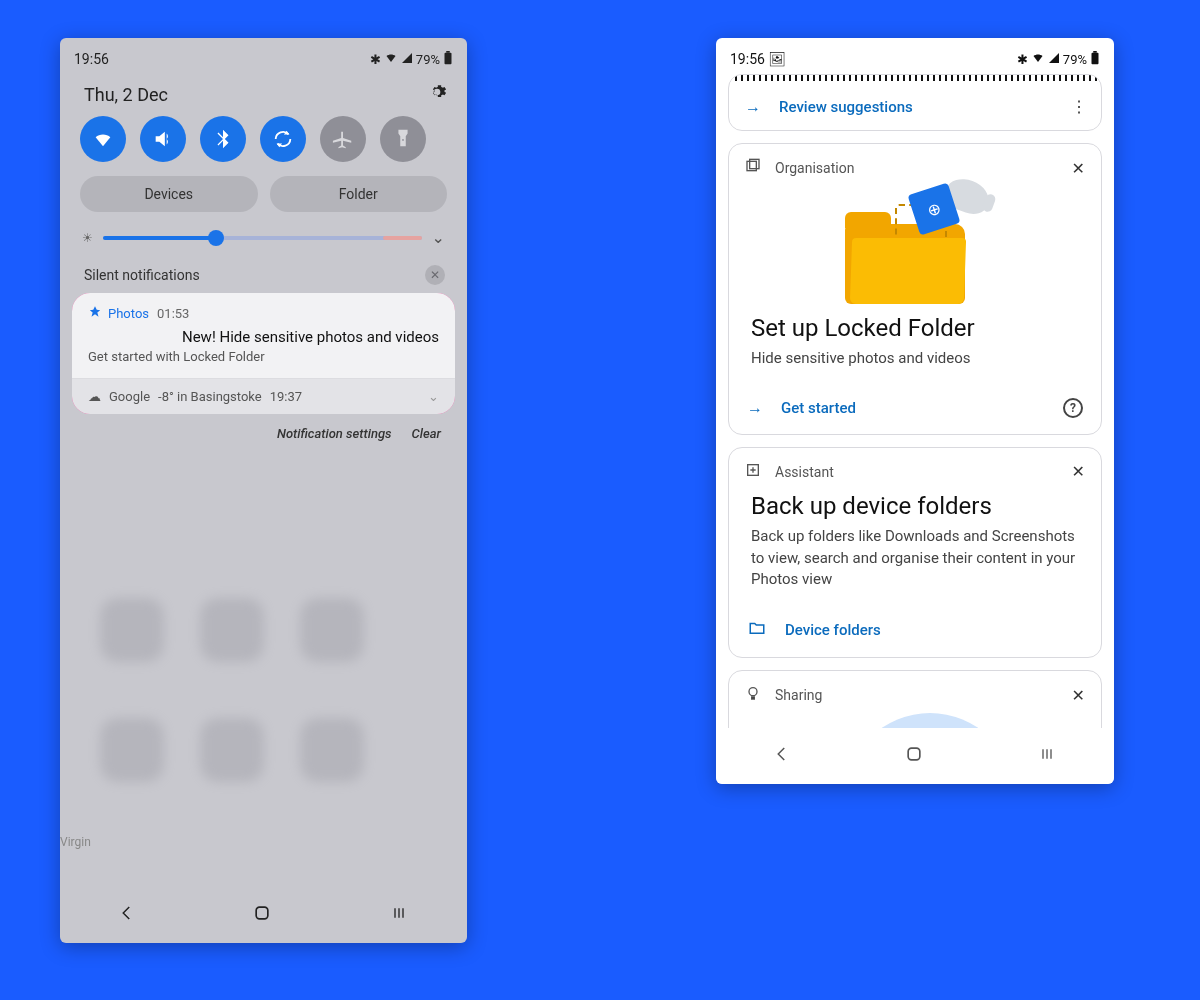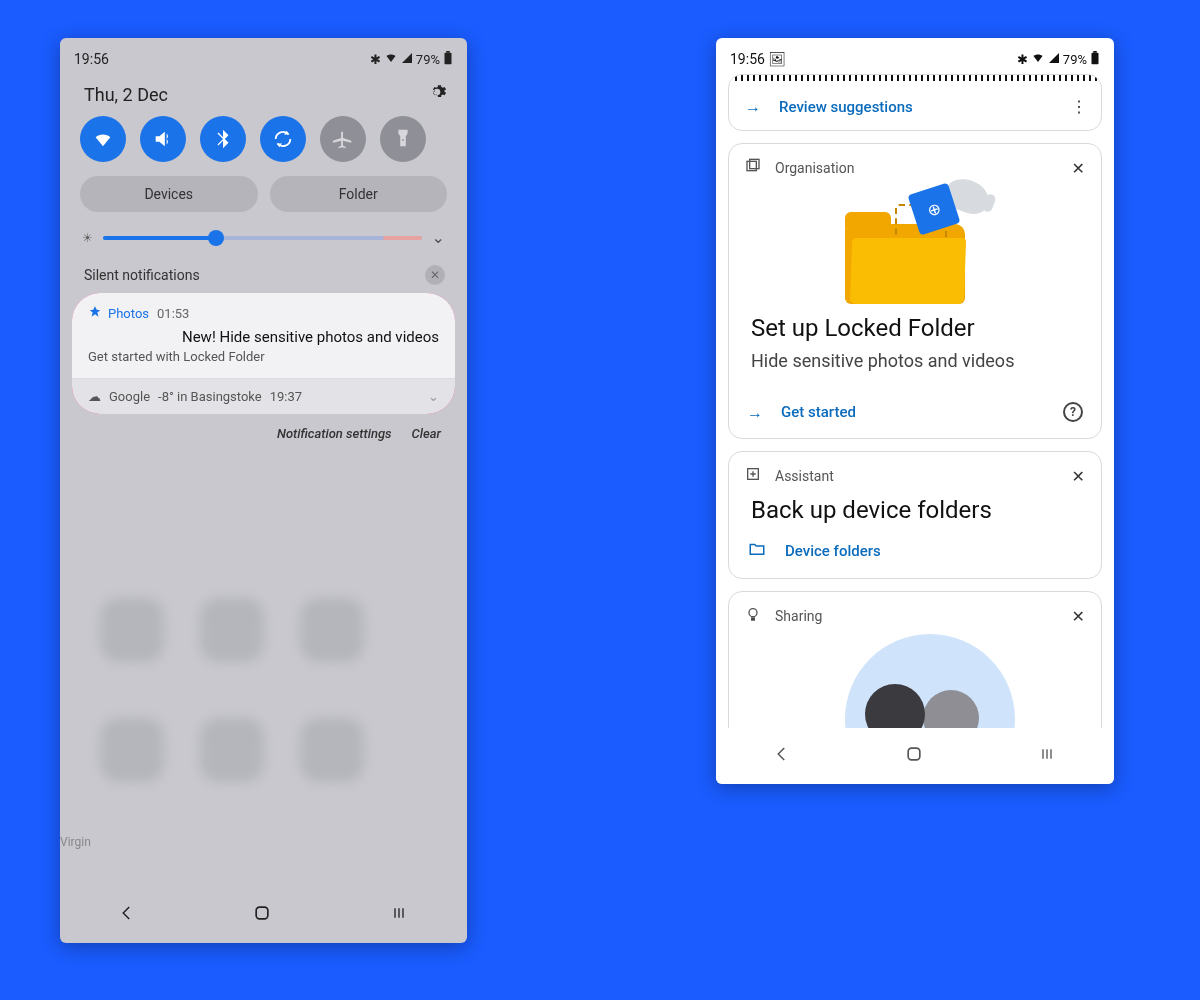--- a/index.html
+++ b/index.html
@@ -31,21 +31,21 @@
   .bright .sun { color:#666; font-size:12px; }
   .track { flex:1; height:4px; background:#a7b3d8; border-radius:3px; position:relative; }
   .track .fill { position:absolute; left:0; top:0; height:4px; background:#1a73e8; border-radius:3px; width:34%; }
   .track .red { position:absolute; right:0; top:0; height:4px; background:#e6a3a0; border-radius:3px; width:12%; }
   .thumb { position:absolute; top:-6px; left:33%; width:16px; height:16px; background:#1a73e8; border-radius:50%; }
   .chev { color:#555; }
 
   .silent-row { display:flex; justify-content:space-between; align-items:center; padding:4px 22px 6px 24px; font-size:14px; color:#333; }
   .xcircle { width:20px; height:20px; border-radius:50%; background:#b0b0b6; color:#6a6a70; display:flex; align-items:center; justify-content:center; font-size:12px; }
 
-  .card-stack { margin:2px 12px 0 12px; background:#ec4899; border-radius:28px; overflow:hidden; }
+  .card-stack { margin:2px 12px 0 12px; background:#ec4899; border-radius:18px; overflow:hidden; }
   .notif { background:#f2f2f4; padding:12px 16px 14px 16px; border-bottom:1px solid #dcdce0; }
   .notif .head { display:flex; align-items:center; gap:6px; font-size:13px; color:#1a73e8; margin-bottom:6px; }
   .notif .head .time { color:#666; margin-left:2px; }
   .notif .title { font-size:15px; color:#111; margin-bottom:3px;text-align:right; }
   .notif .sub { font-size:13px; color:#555; }
   .notif2 { background:#e3e3e7; padding:10px 16px; display:flex; align-items:center; gap:8px; font-size:13px; color:#555; }
   .notif2 .chev { margin-left:auto; color:#999; }
 
   .actions { display:flex; justify-content:flex-end; gap:20px; padding:12px 26px 0 0; font-size:13px; font-weight:500; color:#333;font-style:italic; }
 
@@ -66,21 +66,21 @@
   .rrow { display:flex; align-items:center; padding:14px 16px; gap:18px; }
   .rrow .arrow { color:#0b6bbd; font-weight:bold; }
   .rrow .label { color:#0b6bbd; font-size:15px; font-weight:500; }
   .rrow .dots { margin-left:auto; color:#333; font-size:16px; letter-spacing:-2px; }
   .chead { display:flex; align-items:center; padding:14px 16px 8px 16px; gap:14px; }
   .chead .hicon { color:#555; }
   .chead .hlabel { font-size:14px; color:#555; }
   .chead .close { margin-left:auto; color:#333; font-size:16px; }
   .illus { height:126px; display:flex; align-items:center; justify-content:center; }
   .ctitle { font-size:24px; color:#111; padding:2px 22px 6px 22px; }
-  .cdesc { font-size:18px; color:#444; padding:0 22px 18px 22px; line-height:1.45; }
+  .cdesc { font-size:15px; color:#444; padding:0 22px 18px 22px; line-height:1.45; }
   .cfoot { display:flex; align-items:center; padding:10px 18px 16px 18px; gap:18px; }
   .cfoot .flabel { color:#0b6bbd; font-size:15px; font-weight:500; }
   .cfoot .help { margin-left:auto; width:20px; height:20px; border:2px solid #444; border-radius:50%; display:flex; align-items:center; justify-content:center; font-size:12px; font-weight:bold; color:#444; }
 
   .phone-right .navbar { background:rgba(255,255,255,.6); }
   .phone-right .navbar .nb { color:#555; }
 
   
   .folder { position:relative; width:140px; height:110px; }
   .folder .back { position:absolute; bottom:0; left:0; width:120px; height:80px; background:#f2a600; border-radius:6px 10px 6px 6px; }
@@ -297,20 +297,21 @@
     <div class="rcard">
       <div class="chead">
         <span class="hicon"><svg width="16" height="16" viewBox="0 0 24 24">
               <rect x="4" y="4" width="16" height="16" fill="none" stroke="#555" stroke-width="2"></rect>
               <path stroke="#555" stroke-width="2" d="M12 8v8M8 12h8"></path>
             </svg></span>
         <span class="hlabel">Assistant</span>
         <span class="close">✕</span>
       </div>
       <div class="ctitle">Back up device folders</div>
+      <div class="cdesc">Back up folders like Downloads and Screenshots to view, search and organise their content in your Photos view</div>
       <div class="cfoot">
         <span><svg width="20" height="18" viewBox="0 0 24 24">
               <path fill="none" stroke="#0b6bbd" stroke-width="2" d="M3 6h6l2 2h10v11H3V6z"></path>
             </svg></span>
         <span class="flabel">Device folders</span>
       </div>
     </div>
 
     <div class="rcard" style="margin-bottom:0">
       <div class="chead">

